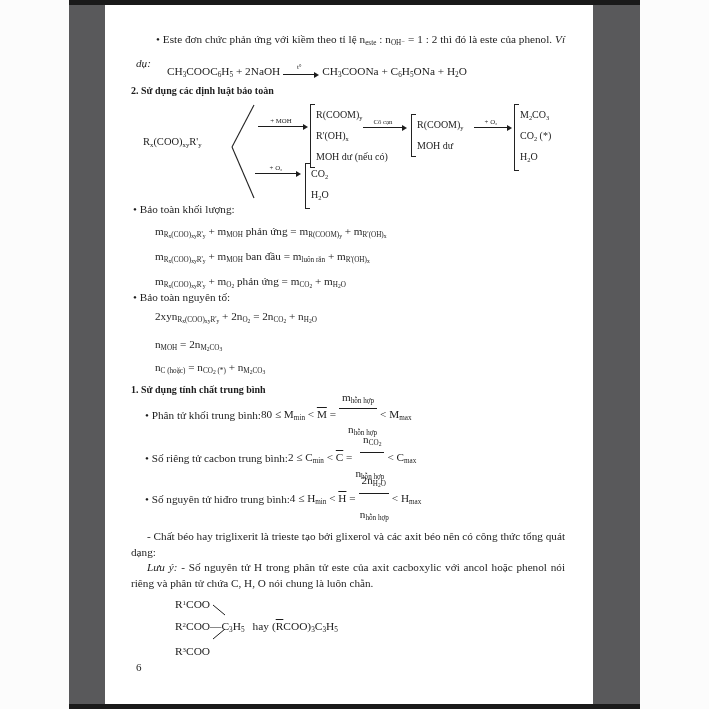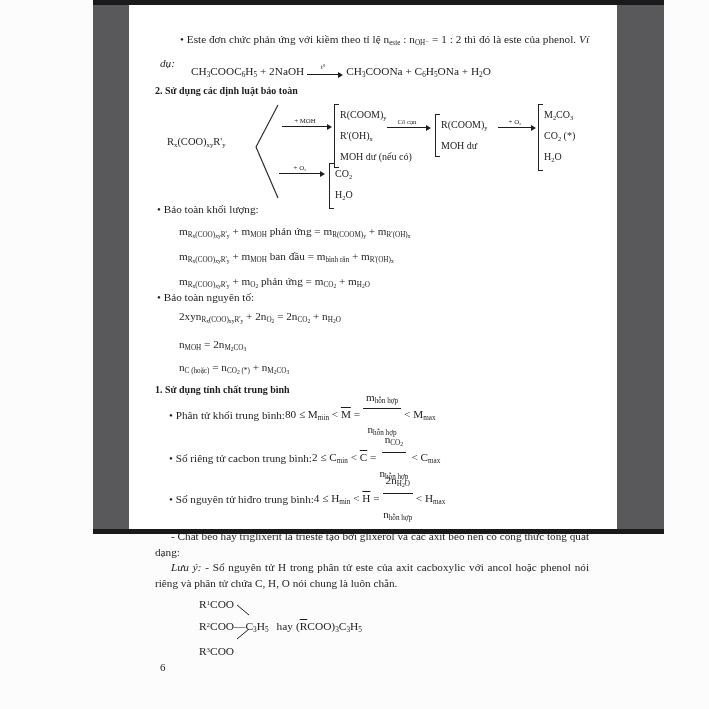--- a/index.html
+++ b/index.html
@@ -1,18 +1,18 @@
 <!DOCTYPE html>
 <html><head>
 <meta charset="utf-8">
 <style>
   html,body{margin:0;padding:0;}
   body{width:709px;height:709px;background:#fcfcfc;position:relative;overflow:hidden;
        font-family:"Liberation Serif","DejaVu Serif",serif;color:#1c1c1c;}
-  .photo{position:absolute;left:69px;top:0;width:571px;height:534px;background:#ffffff;margin-left:24px;}
+  .photo{position:absolute;left:69px;top:0;width:571px;height:709px;background:#ffffff;}
   .bar-top{position:absolute;top:0;left:0;right:0;height:5px;background:#1a1a1a;}
   .bar-bottom{position:absolute;bottom:0;left:0;right:0;height:5px;background:#1a1a1a;}
   .edge-left{position:absolute;top:5px;bottom:5px;left:0;width:36px;background:#59595b;}
   .edge-right{position:absolute;top:5px;bottom:5px;right:0;width:47px;background:#59595b;}
   .page{position:absolute;top:5px;bottom:5px;left:36px;right:47px;background:#ffffff;}
   .content{position:absolute;left:26px;right:28px;top:0;bottom:0;font-size:11.2px;}
 
   sub{font-size:0.64em;vertical-align:-0.3em;}
   sub.s2{font-size:0.5em;vertical-align:-0.6em;}
   sup{font-size:0.6em;vertical-align:0.5em;}
@@ -46,21 +46,21 @@
   .b1{left:179px;top:2px;} .b2{left:280px;top:12px;} .b3{left:383px;top:2px;} .b4{left:174px;top:61px;}
 
   .blt{position:absolute;left:2px;white-space:nowrap;}
   .blt-kl{top:198px;} .blt-nt{top:286px;}
   .eq{position:absolute;left:24px;line-height:16px;white-space:nowrap;}
   .eq-m1{top:218px;} .eq-m2{top:243px;} .eq-m3{top:268px;}
   .eq-n1{top:303px;} .eq-n2{top:331px;} .eq-n3{top:354px;}
 
   .tb-row{position:absolute;left:14px;height:38px;display:flex;align-items:center;white-space:nowrap;}
   .tb-m{top:391px;} .tb-c{top:434px;} .tb-h{top:475px;}
-  .frac{display:inline-flex;flex-direction:column;align-items:center;margin:0 3px;line-height:14px;gap:13px;}
+  .frac{display:inline-flex;flex-direction:column;align-items:flex-end;margin:0 3px;line-height:14px;gap:13px;}
   .frac .num{border-bottom:1px solid #1c1c1c;padding:0 3px;}
   .frac .den{padding-top:0;}
 
   .notes{position:absolute;top:524px;left:0;right:0;line-height:15.5px;text-align:justify;}
   .notes p{margin:0;text-indent:16px;}
 
   .tg{position:absolute;left:44px;top:588px;line-height:19px;font-size:11.4px;white-space:nowrap;}
   .tg div{position:relative;}
   .tg-svg{position:absolute;left:0;top:0;}
   .tg-alt{margin-left:8px;}
@@ -126,21 +126,21 @@
             <span class="lbl">+ O₂</span>
           </div>
         <div class="brace b4">
           <span class="bi"><span>CO</span><sub>2</sub></span>
           <span class="bi"><span>H</span><sub>2</sub><span>O</span></span>
         </div>
       </div>
 
       <div class="blt blt-kl">• Bảo toàn khối lượng:</div>
       <div class="eq eq-m1"><span>m</span><sub>R</sub><sub class="s2">x</sub><sub>(COO)</sub><sub class="s2">xy</sub><sub>R'</sub><sub class="s2">y</sub><span> + m</span><sub>MOH</sub><span> phản ứng = m</span><sub>R(COOM)</sub><sub class="s2">y</sub><span> + m</span><sub>R'(OH)</sub><sub class="s2">x</sub></div>
-      <div class="eq eq-m2"><span>m</span><sub>R</sub><sub class="s2">x</sub><sub>(COO)</sub><sub class="s2">xy</sub><sub>R'</sub><sub class="s2">y</sub><span> + m</span><sub>MOH</sub><span> ban đầu = m</span><sub>bình rắn</sub><span> + m</span><sub>R'(OH)</sub><sub class="s2">x</sub></div>
+      <div class="eq eq-m2"><span>m</span><sub>R</sub><sub class="s2">x</sub><sub>(COO)</sub><sub class="s2">xy</sub><sub>R'</sub><sub class="s2">y</sub><span> + m</span><sub>MOH</sub><span> ban đầu = m</span><sub>luôn rắn</sub><span> + m</span><sub>R'(OH)</sub><sub class="s2">x</sub></div>
       <div class="eq eq-m3"><span>m</span><sub>R</sub><sub class="s2">x</sub><sub>(COO)</sub><sub class="s2">xy</sub><sub>R'</sub><sub class="s2">y</sub><span> + m</span><sub>O</sub><sub class="s2">2</sub><span> phản ứng = m</span><sub>CO</sub><sub class="s2">2</sub><span> + m</span><sub>H</sub><sub class="s2">2</sub><sub>O</sub></div>
 
       <div class="blt blt-nt">• Bảo toàn nguyên tố:</div>
       <div class="eq eq-n1"><span>2xyn</span><sub>R</sub><sub class="s2">x</sub><sub>(COO)</sub><sub class="s2">xy</sub><sub>R'</sub><sub class="s2">y</sub><span> + 2n</span><sub>O</sub><sub class="s2">2</sub><span> = 2n</span><sub>CO</sub><sub class="s2">2</sub><span> + n</span><sub>H</sub><sub class="s2">2</sub><sub>O</sub></div>
       <div class="eq eq-n2"><span>n</span><sub>MOH</sub><span> = 2n</span><sub>M</sub><sub class="s2">2</sub><sub>CO</sub><sub class="s2">3</sub></div>
       <div class="eq eq-n3"><span>n</span><sub>C (hoặc)</sub><span> = n</span><sub>CO</sub><sub class="s2">2</sub><sub> (*)</sub><span> + n</span><sub>M</sub><sub class="s2">2</sub><sub>CO</sub><sub class="s2">3</sub></div>
 
       <div class="h-bold h3">1. Sử dụng tính chất trung bình</div>
 
       <div class="tb-row tb-m">

